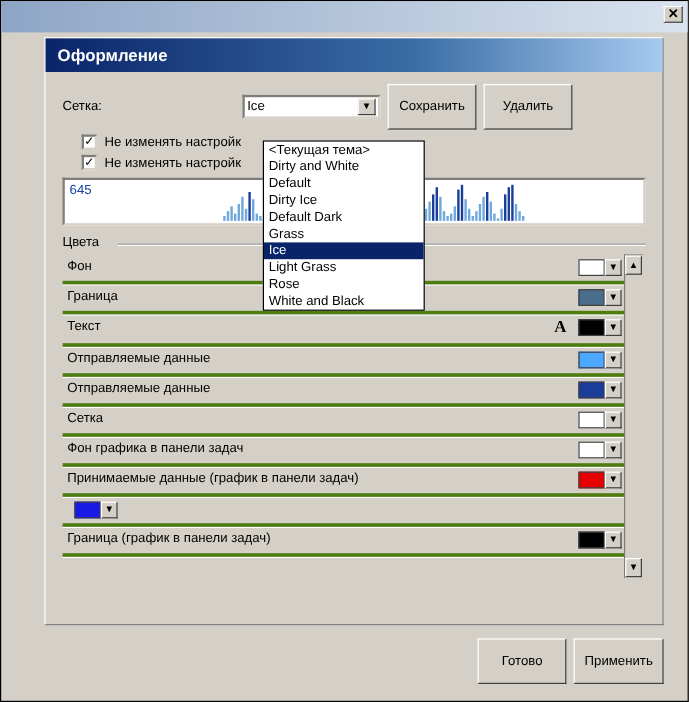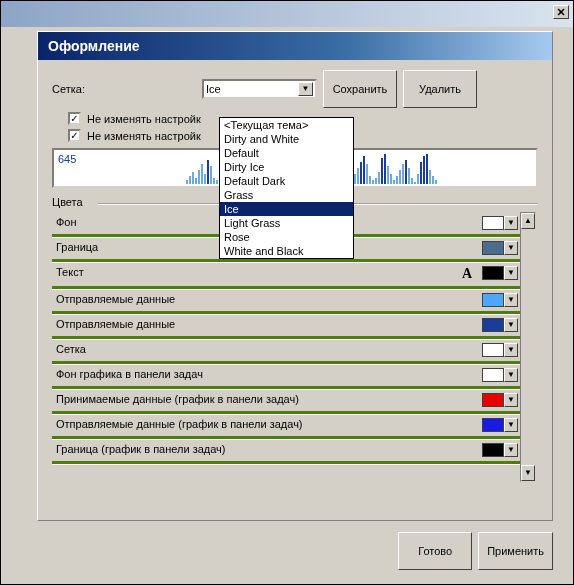--- a/index.html
+++ b/index.html
@@ -205,21 +205,20 @@
               <span class="color-label">Фон графика в панели задач</span>
               <span class="color-swatch" style="background: rgb(255, 255, 255);"></span>
               <span class="dd">▼</span>
             </div>
             <div class="color-row">
               <span class="color-label">Принимаемые данные (график в панели задач)</span>
               <span class="color-swatch" style="background: rgb(230, 0, 0);"></span>
               <span class="dd">▼</span>
             </div>
             <div class="color-row">
-              <span class="color-label">Отправляемые данные (график в панели задач)</span>
               <span class="color-swatch" style="background: rgb(26, 26, 230);"></span>
               <span class="dd">▼</span>
             </div>
             <div class="color-row">
               <span class="color-label">Граница (график в панели задач)</span>
               <span class="color-swatch" style="background: rgb(0, 0, 0);"></span>
               <span class="dd">▼</span>
             </div>
           </div>
         <div class="scrollbar">

